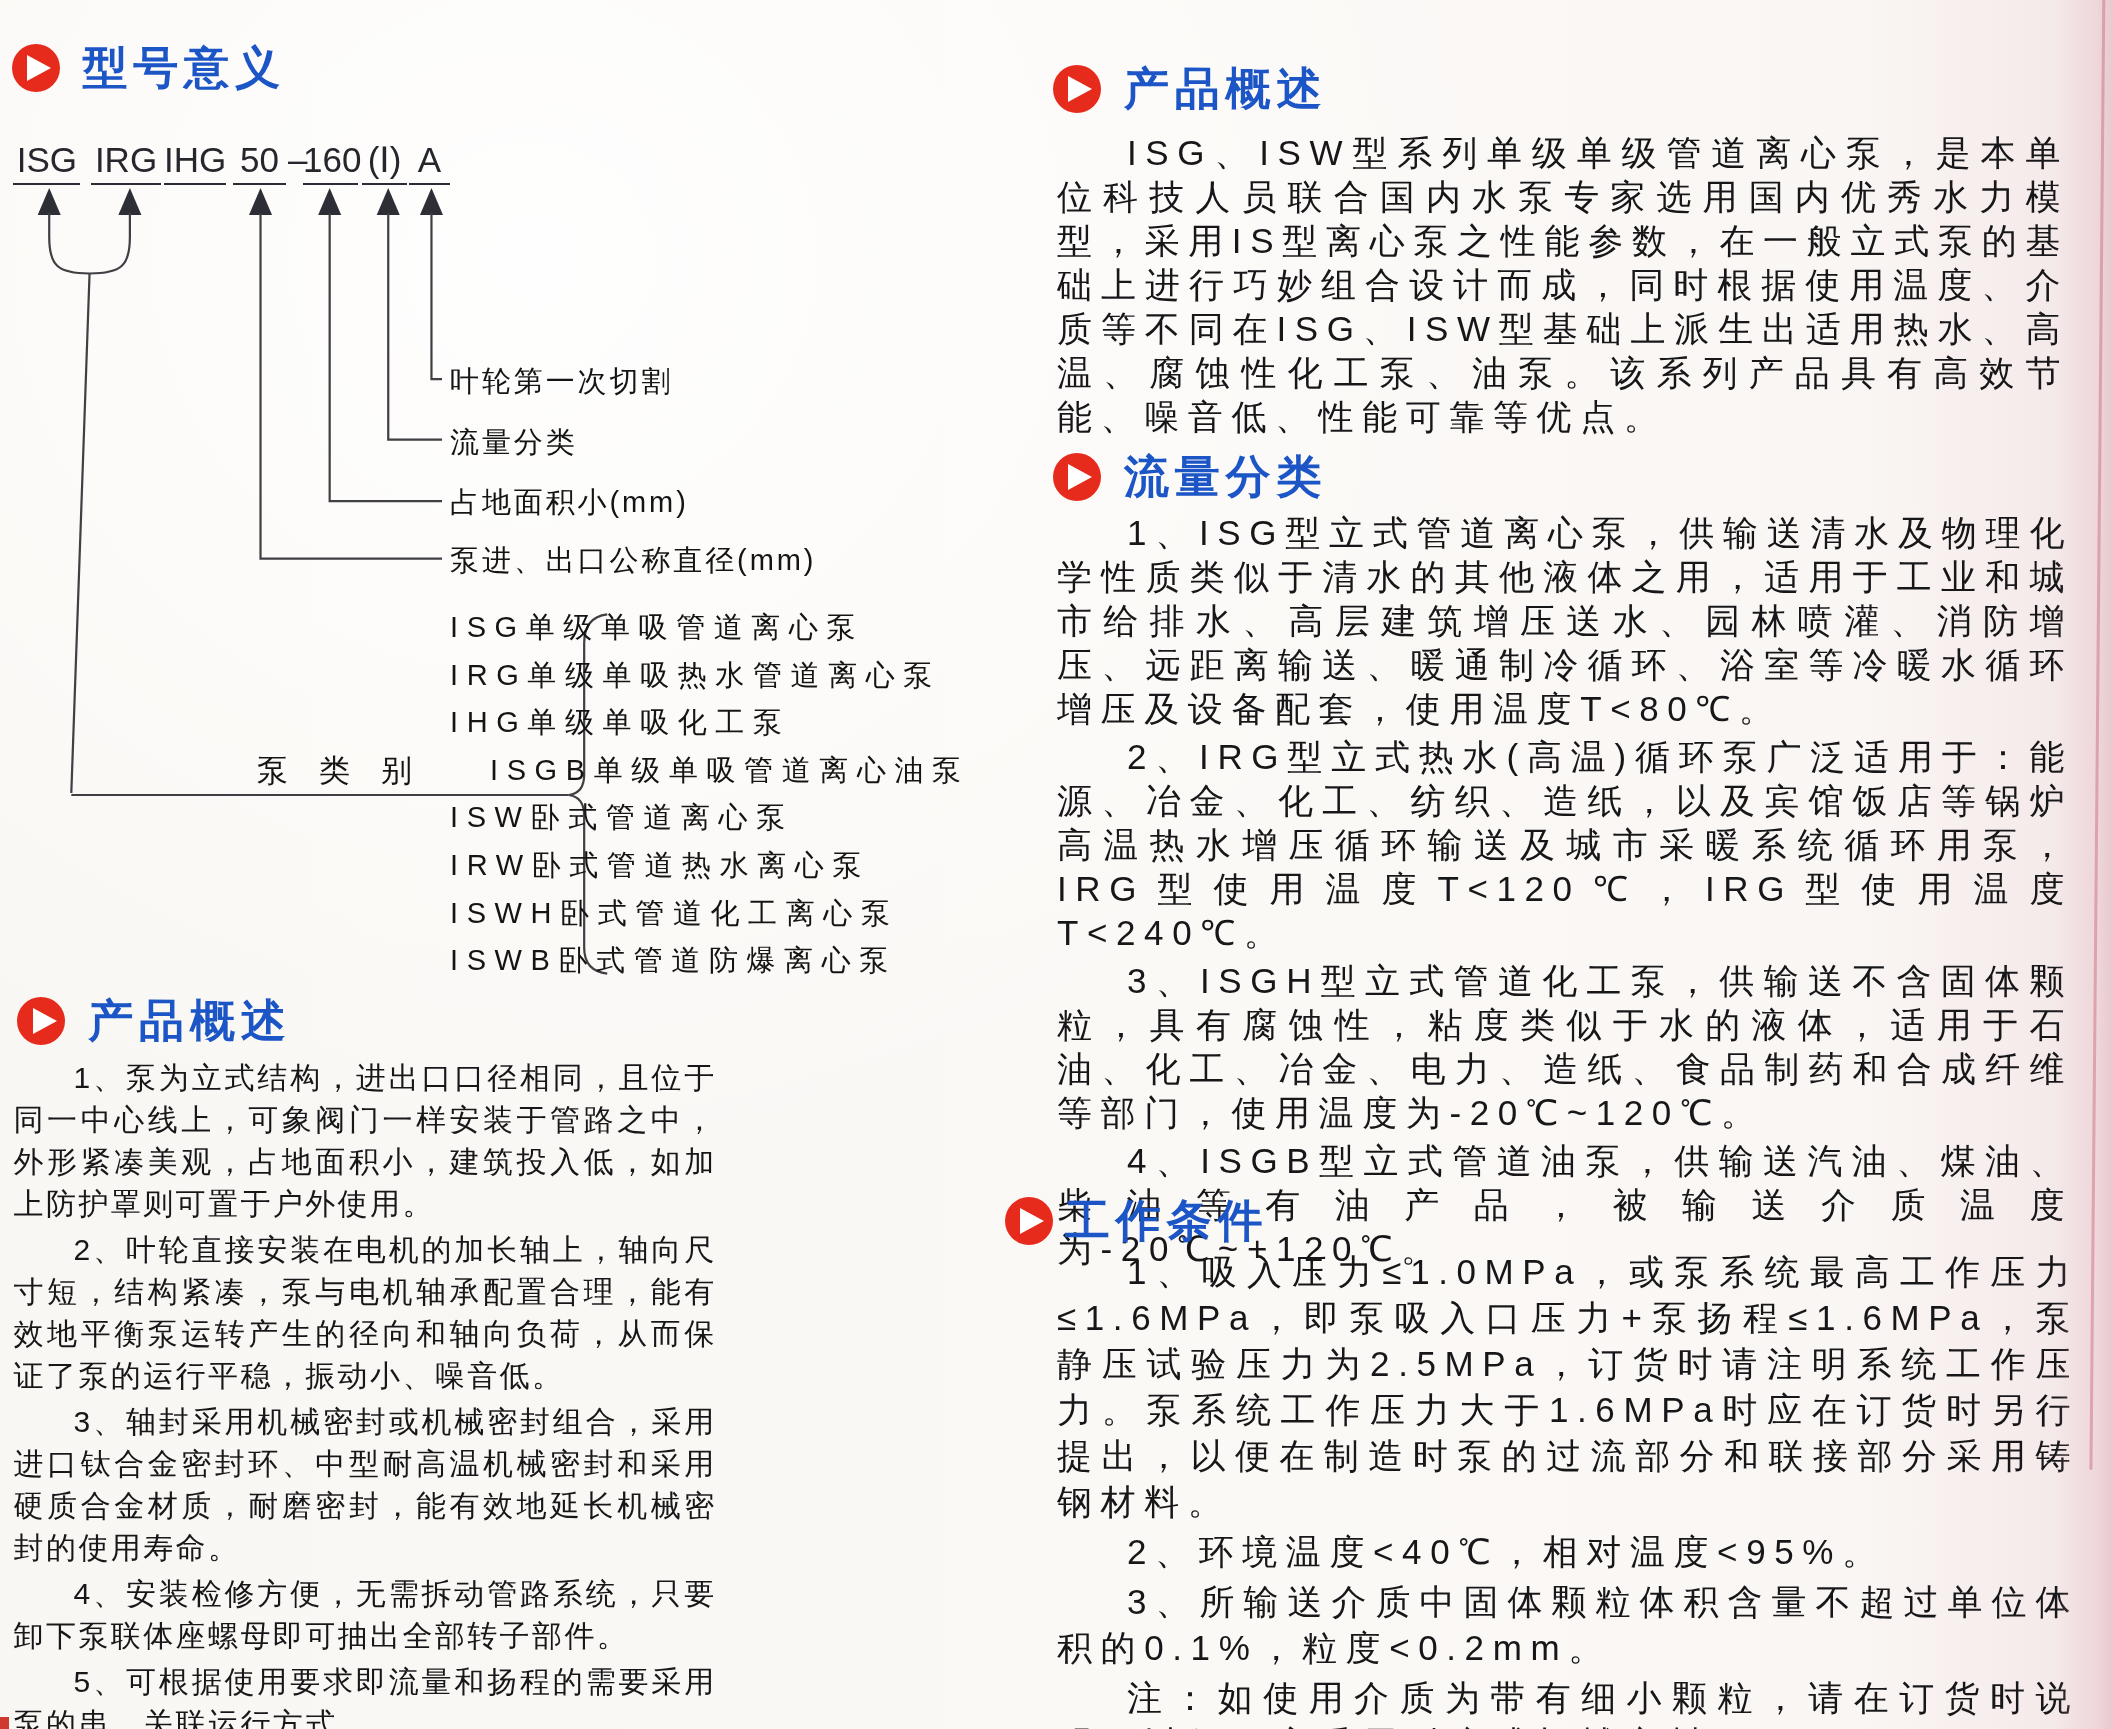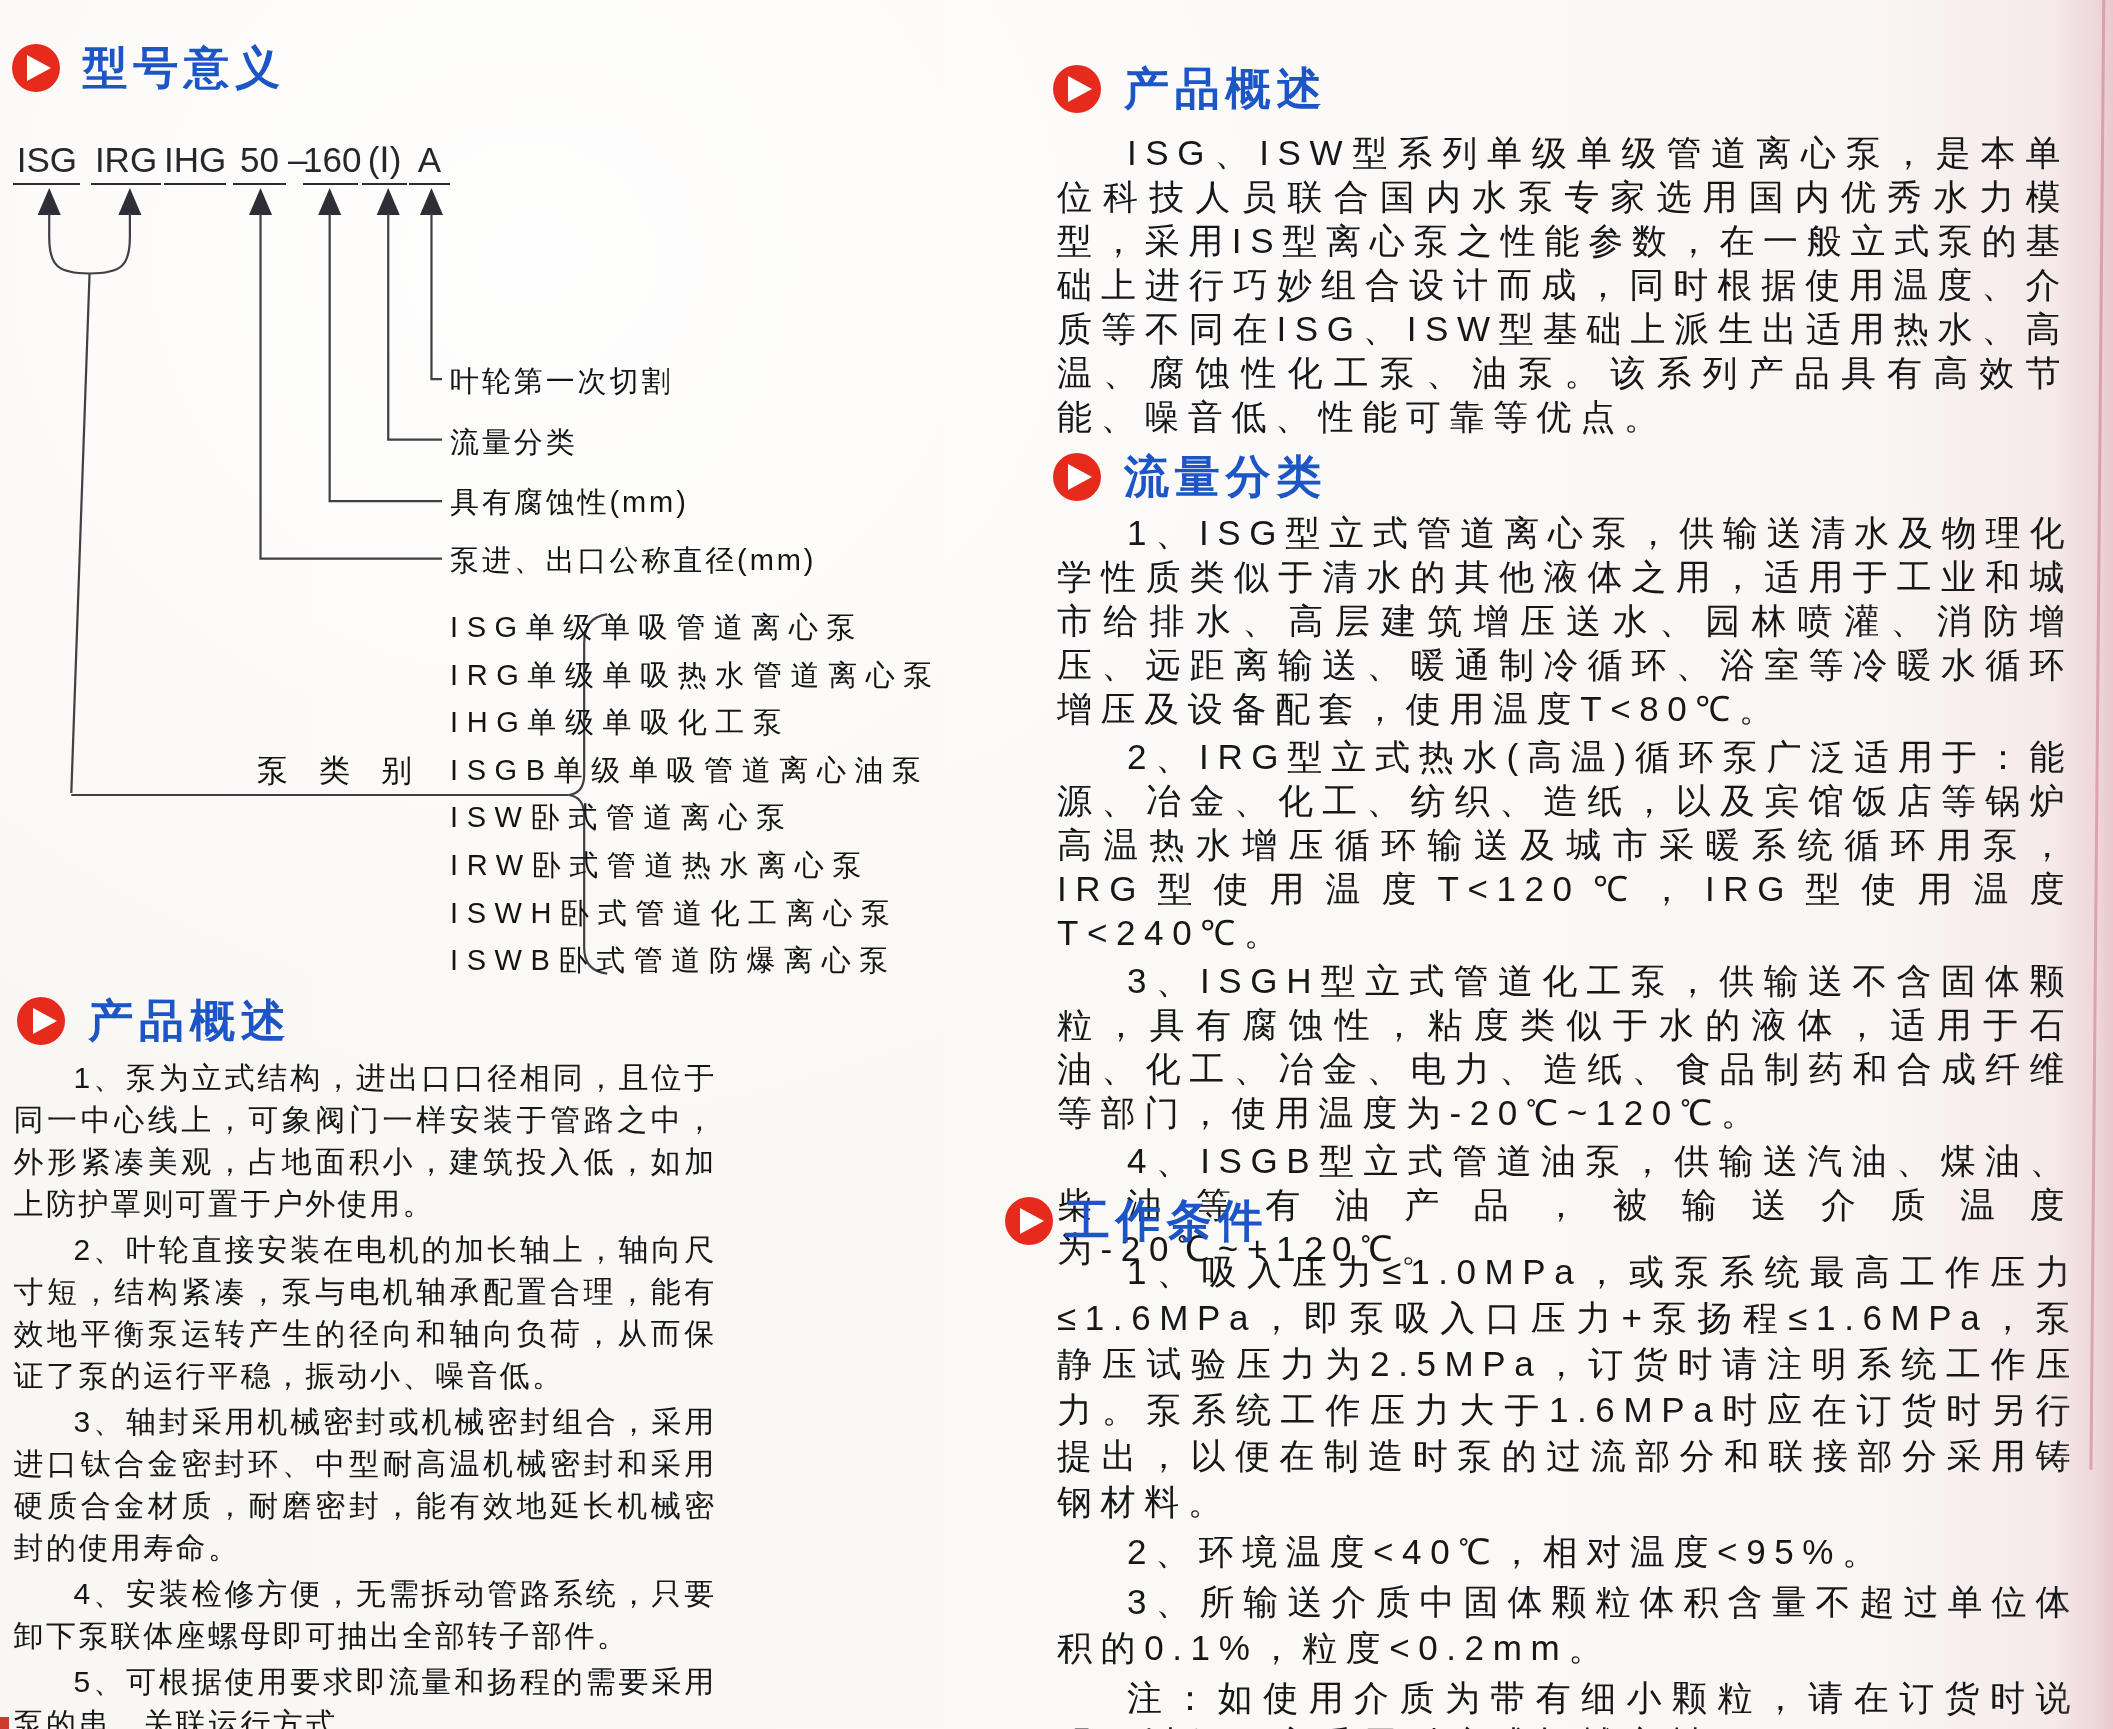--- a/index.html
+++ b/index.html
@@ -34,21 +34,21 @@
     font-size:35px;color:#26262c;white-space:nowrap;}
   .tok.u{border-bottom:2.9px solid #2c2c34;}
   .tk0{left:13.4px;width:67px;}  .tk1{left:91px;width:70px;}
   .tk2{left:164px;width:62px;} .tk3{left:233px;width:53px;}
   .tk4{left:288px;width:16.3px;} .tk5{left:303px;width:55px;}
   .tk6{left:362px;width:45px;} .tk7{left:409px;width:41px;}
   .dlabel{position:absolute;left:450px;font-size:29px;color:#141414;letter-spacing:2.9px;white-space:nowrap;}
   .pl0{top:271px;} .pl1{top:332px;} .pl2{top:392px;} .pl3{top:450px;}
   .cat-label{position:absolute;left:257px;top:659px;font-size:31px;color:#141414;white-space:nowrap;}
   .pump-item{position:absolute;left:450px;font-size:29px;letter-spacing:8.6px;color:#141414;white-space:nowrap;}
-  .pi0{top:517px;} .pi1{top:565px;} .pi2{top:612px;} .pi3{top:660px;}
+  .pi0{top:517px;} .pi1{top:565px;} .pi2{top:612px;} .pi3{top:660px;margin-left:40px;}
   .pi4{top:707px;} .pi5{top:755px;} .pi6{top:803px;} .pi7{top:850px;}
   
   .body-block{position:absolute;}
   .body-block p{margin:4px;text-indent:2em;text-align:justify;text-justify:inter-character;}
   #features-body{left:9.6px;top:1053px;width:711px;}
   #features-body p{font-size:30px;line-height:42px;letter-spacing:2.4px;color:#17171a;}
   .rbody p{font-size:35px;line-height:44px;letter-spacing:8.6px;color:#17171a;}
   #overview-body{left:1053px;top:127px;width:1020px;}
   #uses-body{left:1053px;top:507px;width:1024px;}
   #conditions-body{left:1053px;top:1245px;width:1030px;}
@@ -98,21 +98,21 @@
     <span class="tok u tk1">IRG</span>
     <span class="tok u tk2">IHG</span>
     <span class="tok u tk3">50</span>
     <span class="tok tk4">–</span>
     <span class="tok u tk5">160</span>
     <span class="tok u tk6">(Ⅰ)</span>
     <span class="tok u tk7">A</span>
 
     <span class="dlabel pl0">叶轮第一次切割</span>
     <span class="dlabel pl1">流量分类</span>
-    <span class="dlabel pl2">具有腐蚀性(mm)</span>
+    <span class="dlabel pl2">占地面积小(mm)</span>
     <span class="dlabel pl3">泵进、出口公称直径(mm)</span>
 
     <span class="cat-label">泵　类　别</span>
 
     <span class="pump-item pi0">ISG单级单吸管道离心泵</span>
     <span class="pump-item pi1">IRG单级单吸热水管道离心泵</span>
     <span class="pump-item pi2">IHG单级单吸化工泵</span>
     <span class="pump-item pi3">ISGB单级单吸管道离心油泵</span>
     <span class="pump-item pi4">ISW卧式管道离心泵</span>
     <span class="pump-item pi5">IRW卧式管道热水离心泵</span>

